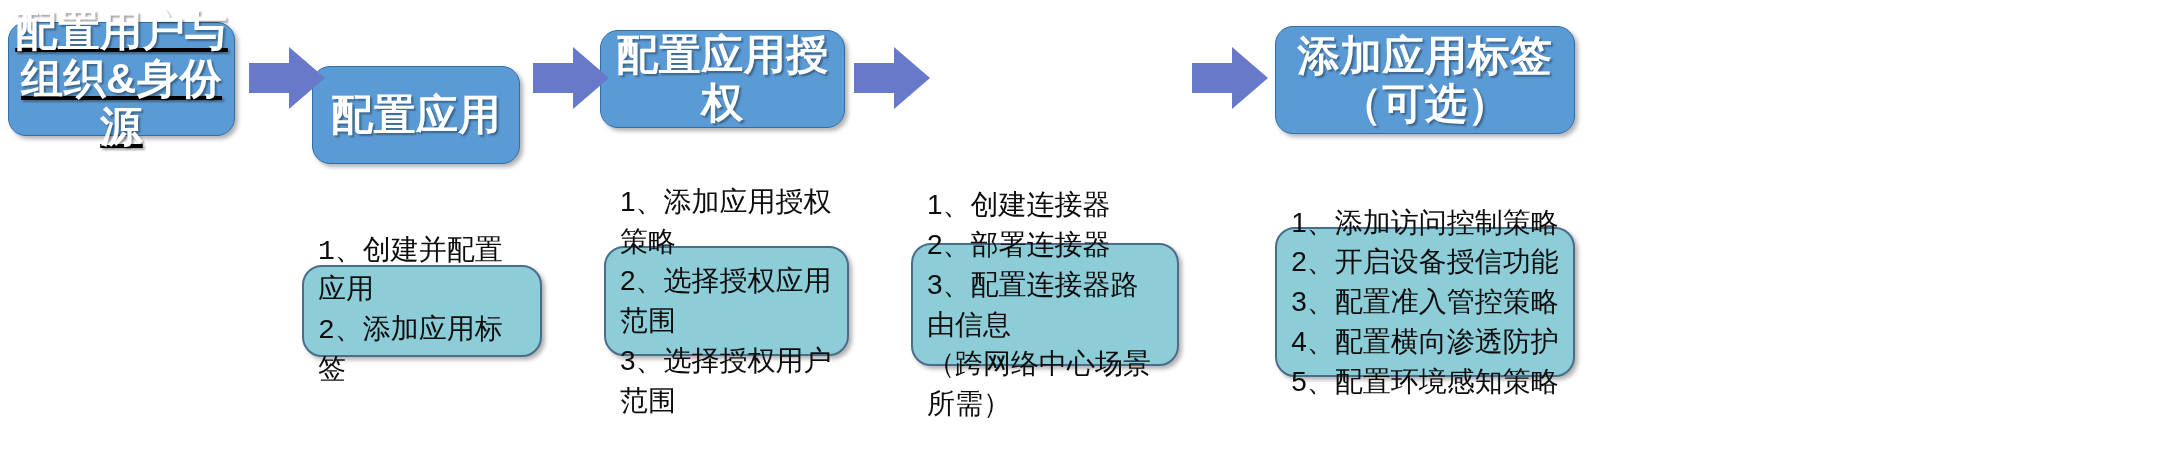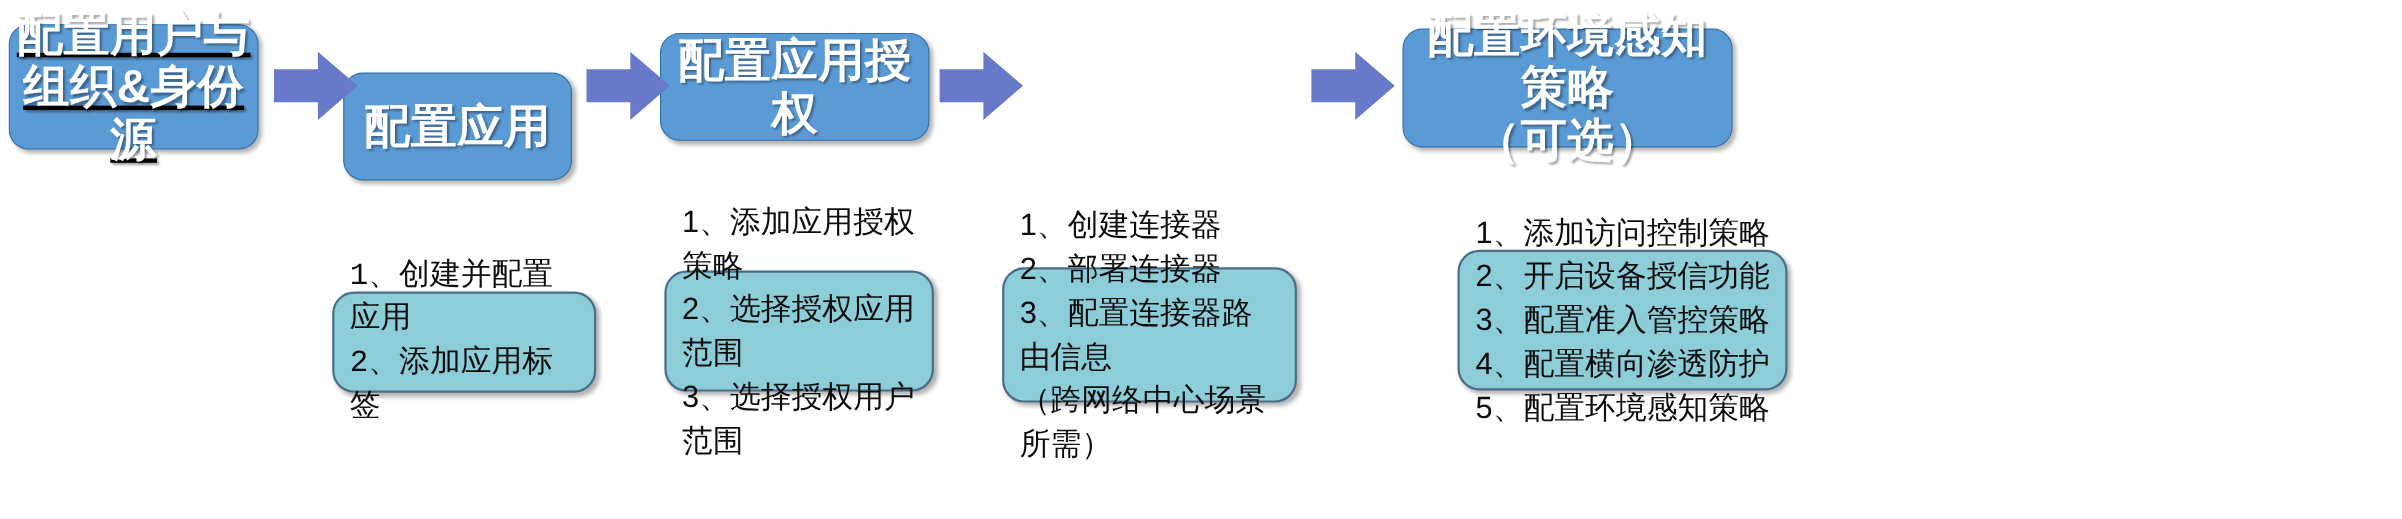--- a/index.html
+++ b/index.html
@@ -77,21 +77,21 @@
   <div class="step-box" style="left:312px; top:30px;  width:208px; height:98px;margin-top:36px;">
     <span class="step-label">配置应用</span>
   </div>
 
   <div class="step-box" style="left:600px; top:30px;  width:245px; height:98px;">
     <span class="step-label">配置应用授权</span>
   </div>
 
 
   <div class="step-box" style="left:1275px;top:26px;  width:300px; height:108px;">
-    <span class="step-label">配置环境感知策略
+    <span class="step-label">添加应用标签
 （可选）</span>
   </div>
 
   <svg class="arrow" style="left:249px; top:47px;" viewBox="0 0 76 62">
     <polygon points="0,16 40,16 40,0 76,31 40,62 40,46 0,46" fill="#6979C9"></polygon>
   </svg>
 
   <svg class="arrow" style="left:533px; top:47px;" viewBox="0 0 76 62">
     <polygon points="0,16 40,16 40,0 76,31 40,62 40,46 0,46" fill="#6979C9"></polygon>
   </svg>
@@ -116,21 +116,21 @@
 3、选择授权用户范围</span>
   </div>
 
   <div class="detail-box" style="left:911px; top:243px; width:268px; height:123px;">
     <span class="detail-list">1、创建连接器
 2、部署连接器
 3、配置连接器路由信息
 （跨网络中心场景所需）</span>
   </div>
 
-  <div class="detail-box" style="left:1325px;top:227px; width:300px; height:128px;justify-content:flex-end;">
+  <div class="detail-box" style="left:1275px;top:227px; width:300px; height:150px;">
     <span class="detail-list">1、添加访问控制策略
 2、开启设备授信功能
 3、配置准入管控策略
 4、配置横向渗透防护
 5、配置环境感知策略</span>
   </div>
 
 </div>
 
 </body></html>

